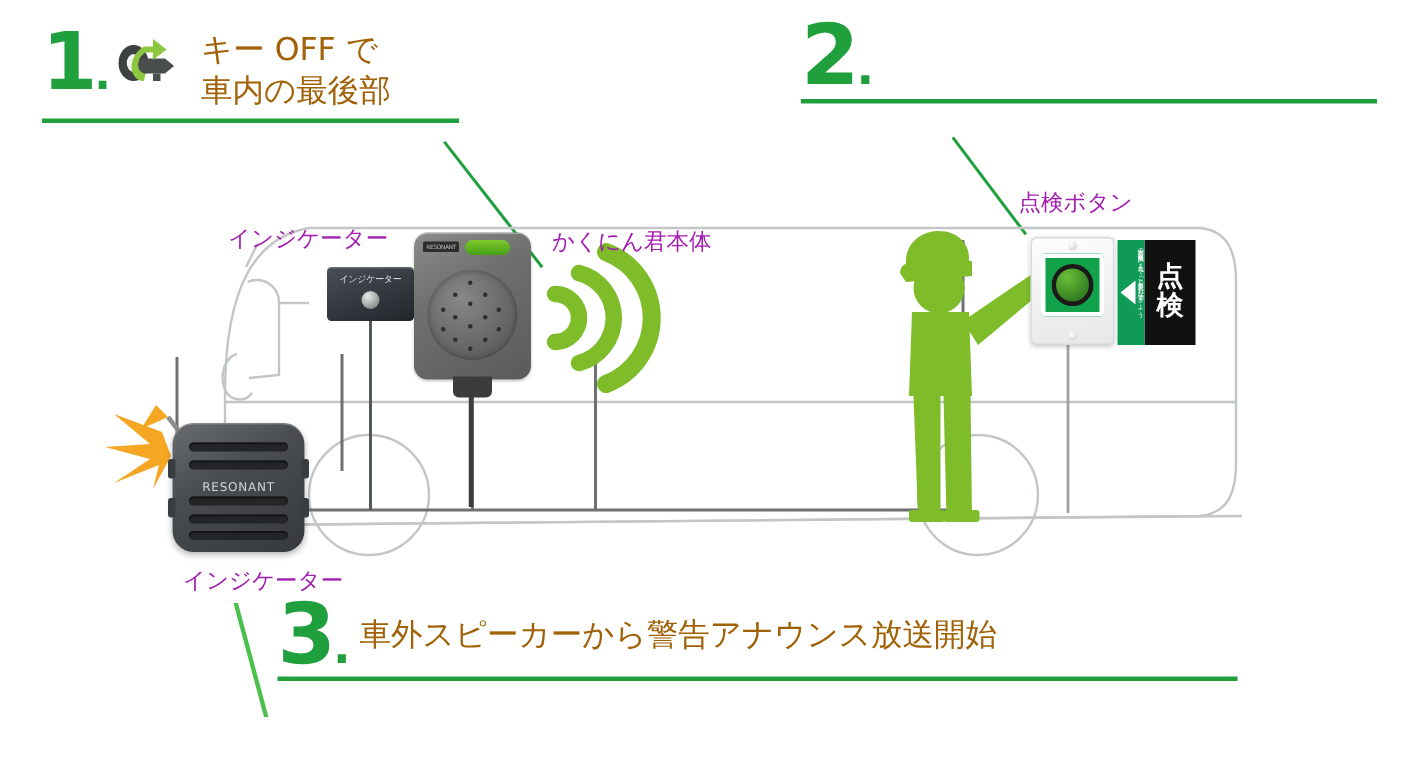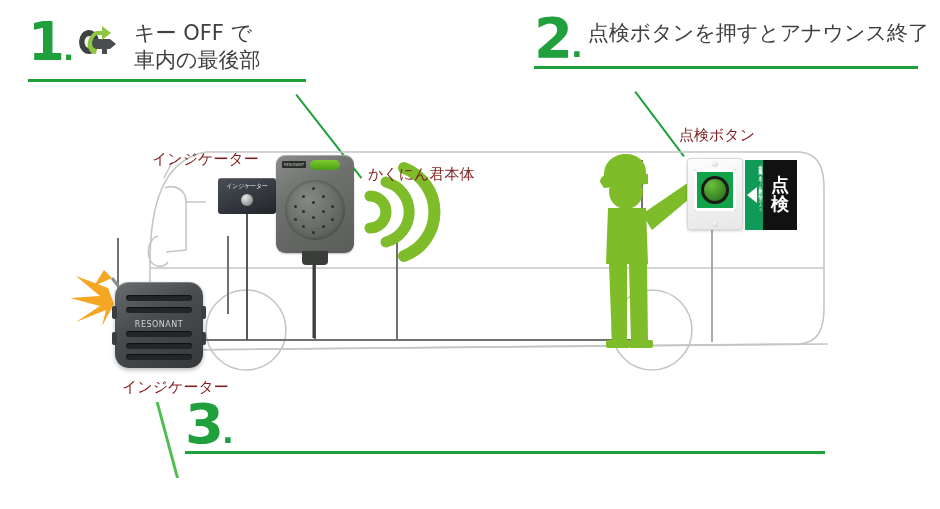--- a/index.html
+++ b/index.html
@@ -32,21 +32,21 @@
     font-weight: bold;
     line-height: 0.92;
     letter-spacing: -2px;
     white-space: nowrap;
   }
   .step-num .dot {
     font-size: 0.55em;
     letter-spacing: 0;
   }
   .step-text {
-    color: #404040;
+    color: #a16207;
     line-height: 1.28;
     white-space: nowrap;
   }
   .rule {
     background: #1FA03C;
     height: 3px;
     width: 100%;
   }
 
   
@@ -91,26 +91,26 @@
   #diagram {
     position: absolute;
     left: 0; top: 118px;
     width: 940px; height: 285px;
   }
   #diagram svg { display: block; }
 
   
   .dlabel {
     position: absolute;
-    color: #7f1d1d;
+    color: #a21caf;
     font-size: 15px;
     white-space: nowrap;
   }
   #lbl-indicator  { left: 152px; top: 150px; }
-  #lbl-main       { left: 368px; top: 165px; font-family: Liberation Serif, serif; }
+  #lbl-main       { left: 368px; top: 152px; font-family: Liberation Serif, serif; }
   #lbl-button     { left: 679px; top: 126px; }
   #lbl-speaker    { left: 122px; top: 378px; }
 
   
   #mainunit {
     position: absolute;
     left: 276px; top: 155px;
     width: 78px; height: 98px;
     border-radius: 9px;
     background: linear-gradient(150deg,#8a8d8a 0%,#6e706d 38%,#5a5c59 100%);
@@ -300,34 +300,34 @@
     <div class="rule"></div>
   </div>
   <div class="leader" id="leader1"></div>
 
   <div class="step" id="step2">
     <div class="step-row">
       <div class="step-num">
         <span>2</span><span class="dot">.</span>
       </div>
       <div class="step-text">
-        <div>点検ボタンを押すとアナウンス終了</div>
       </div>
     </div>
     <div class="rule"></div>
   </div>
   <div class="leader" id="leader2"></div>
 
   <div id="bracket3"></div>
   <div class="step" id="step3">
     <div class="step-row">
       <div class="step-num">
         <span>3</span><span class="dot">.</span>
       </div>
       <div class="step-text">
+        <div>車外スピーカーから警告アナウンス放送開始</div>
       </div>
     </div>
     <div class="rule"></div>
   </div>
 
   <div id="diagram">
     <svg width="940" height="285" viewBox="0 0 940 285">
 
       <g fill="none" stroke="#C3C6C7" stroke-width="1.6">
         <path d="M150 145 C150 70 172 40 206 34 L800 34 C820 36 824 52 824 70

